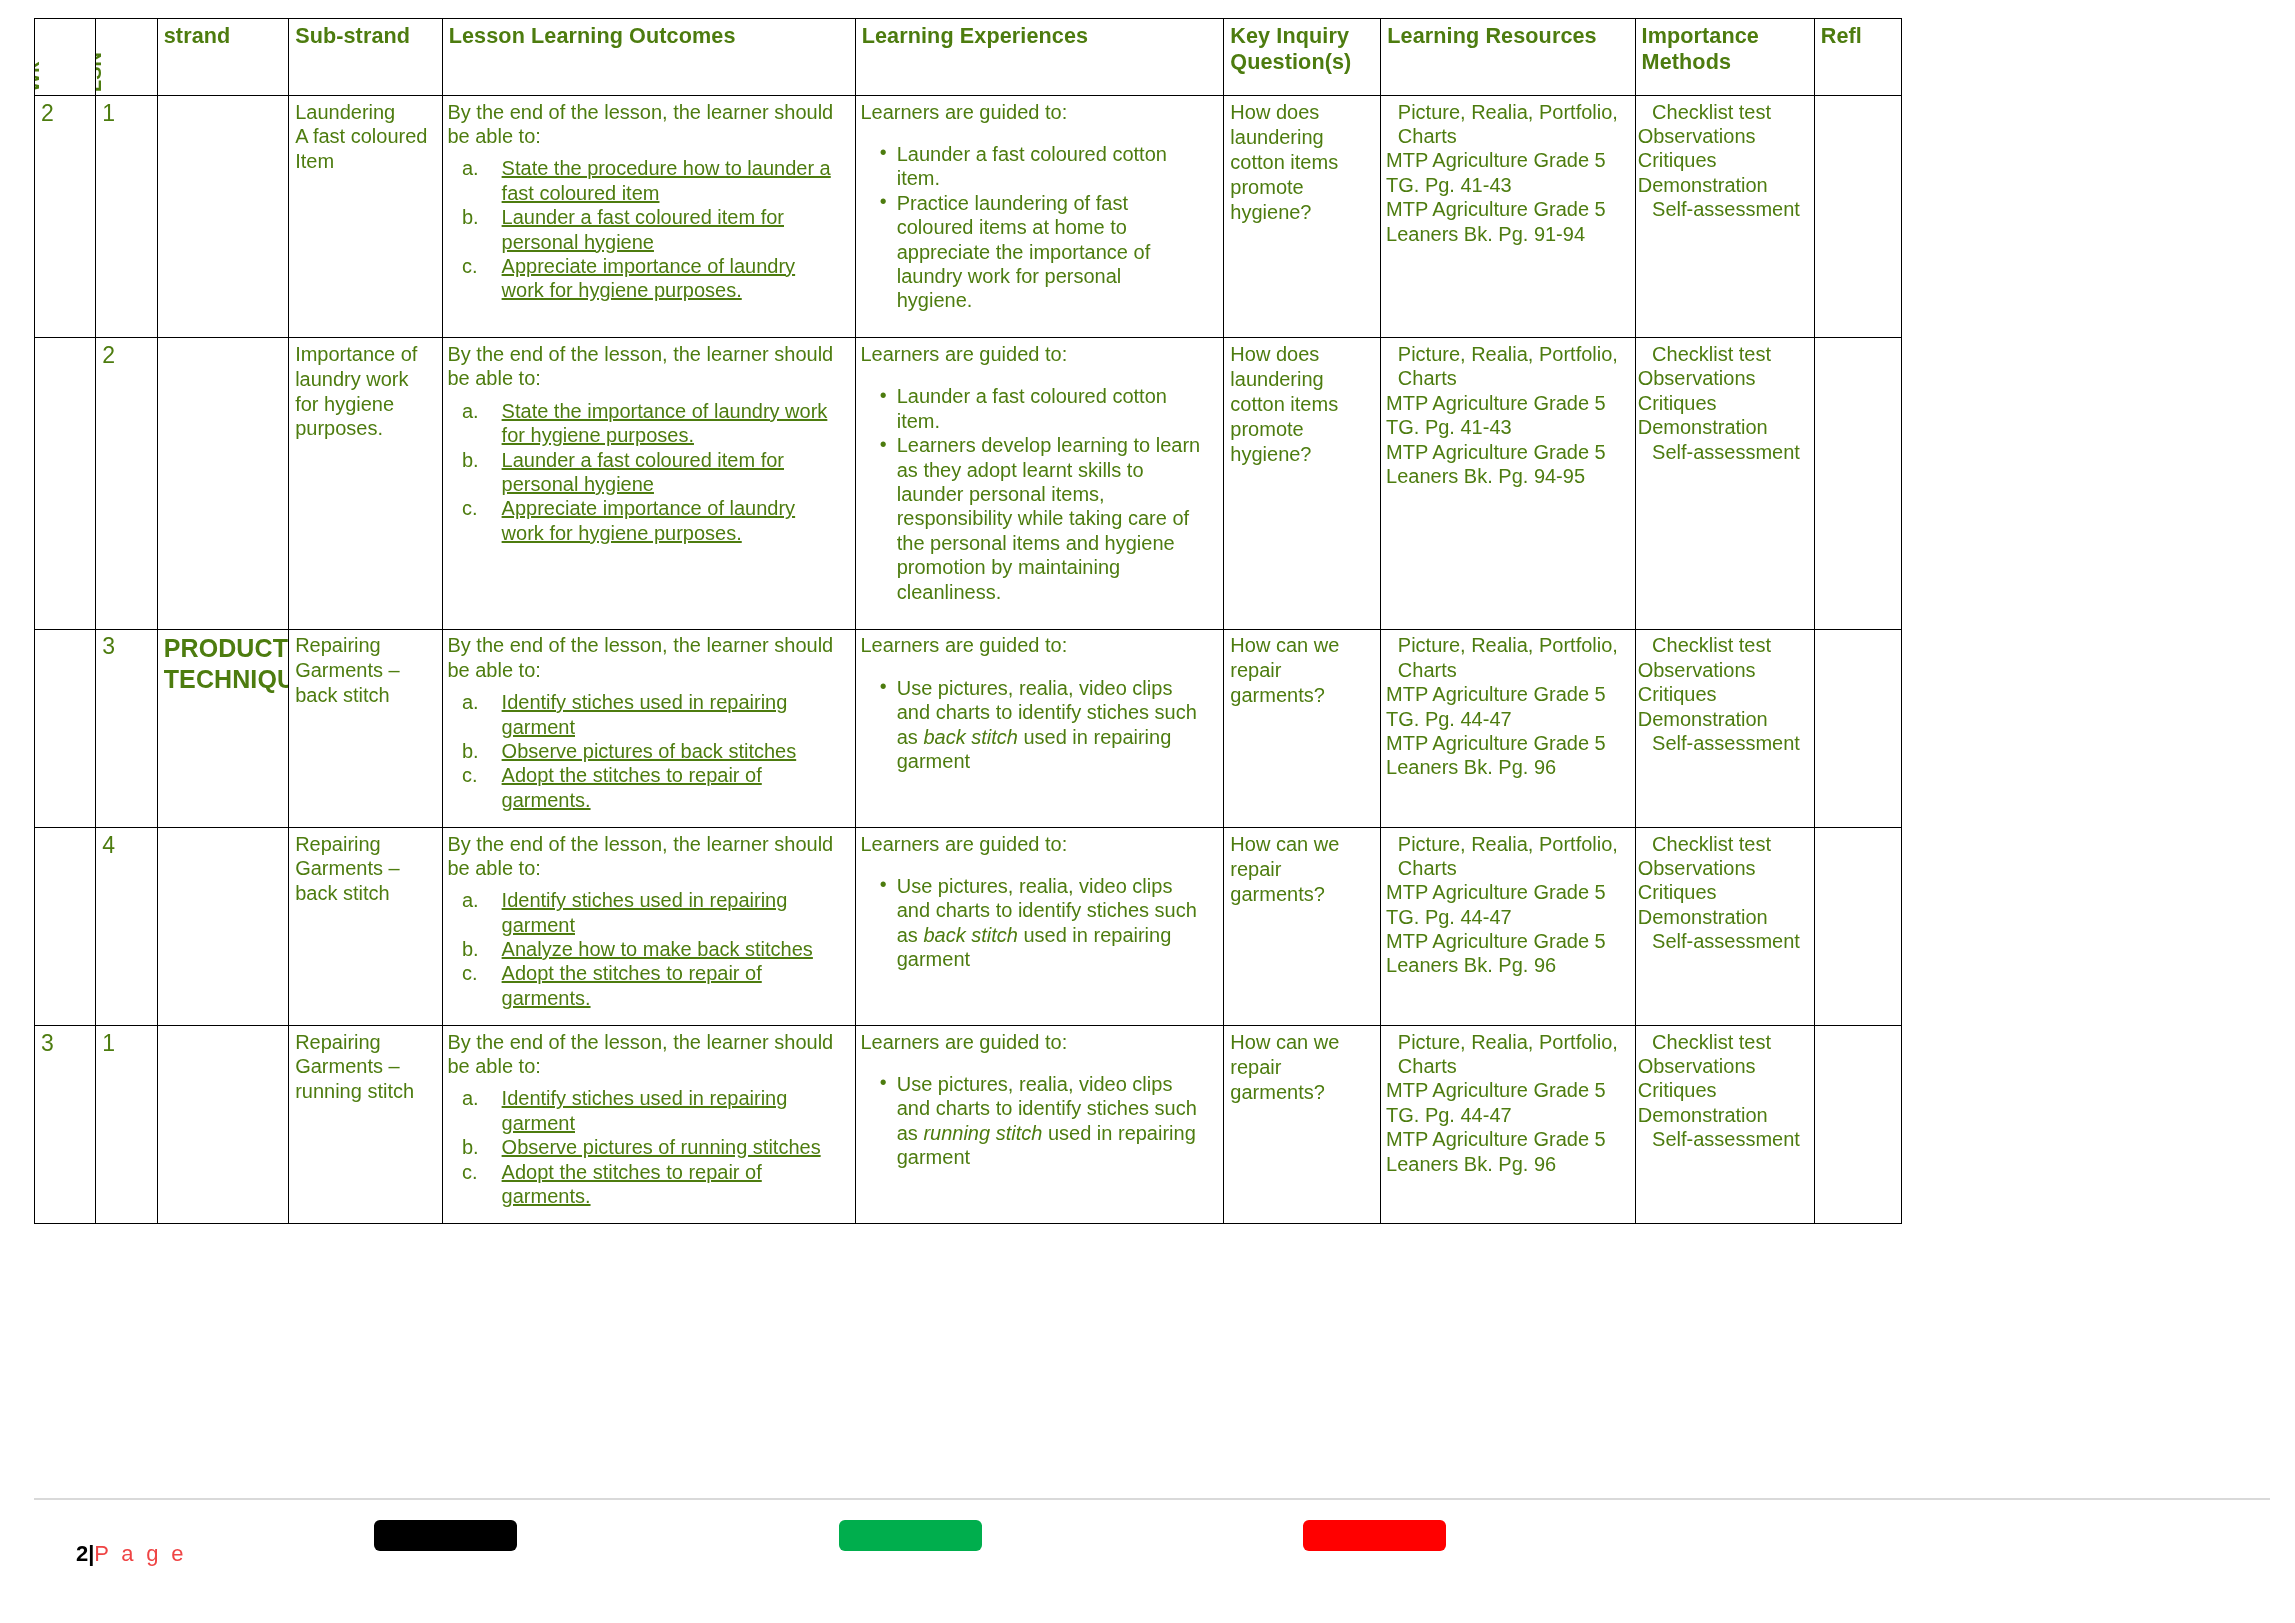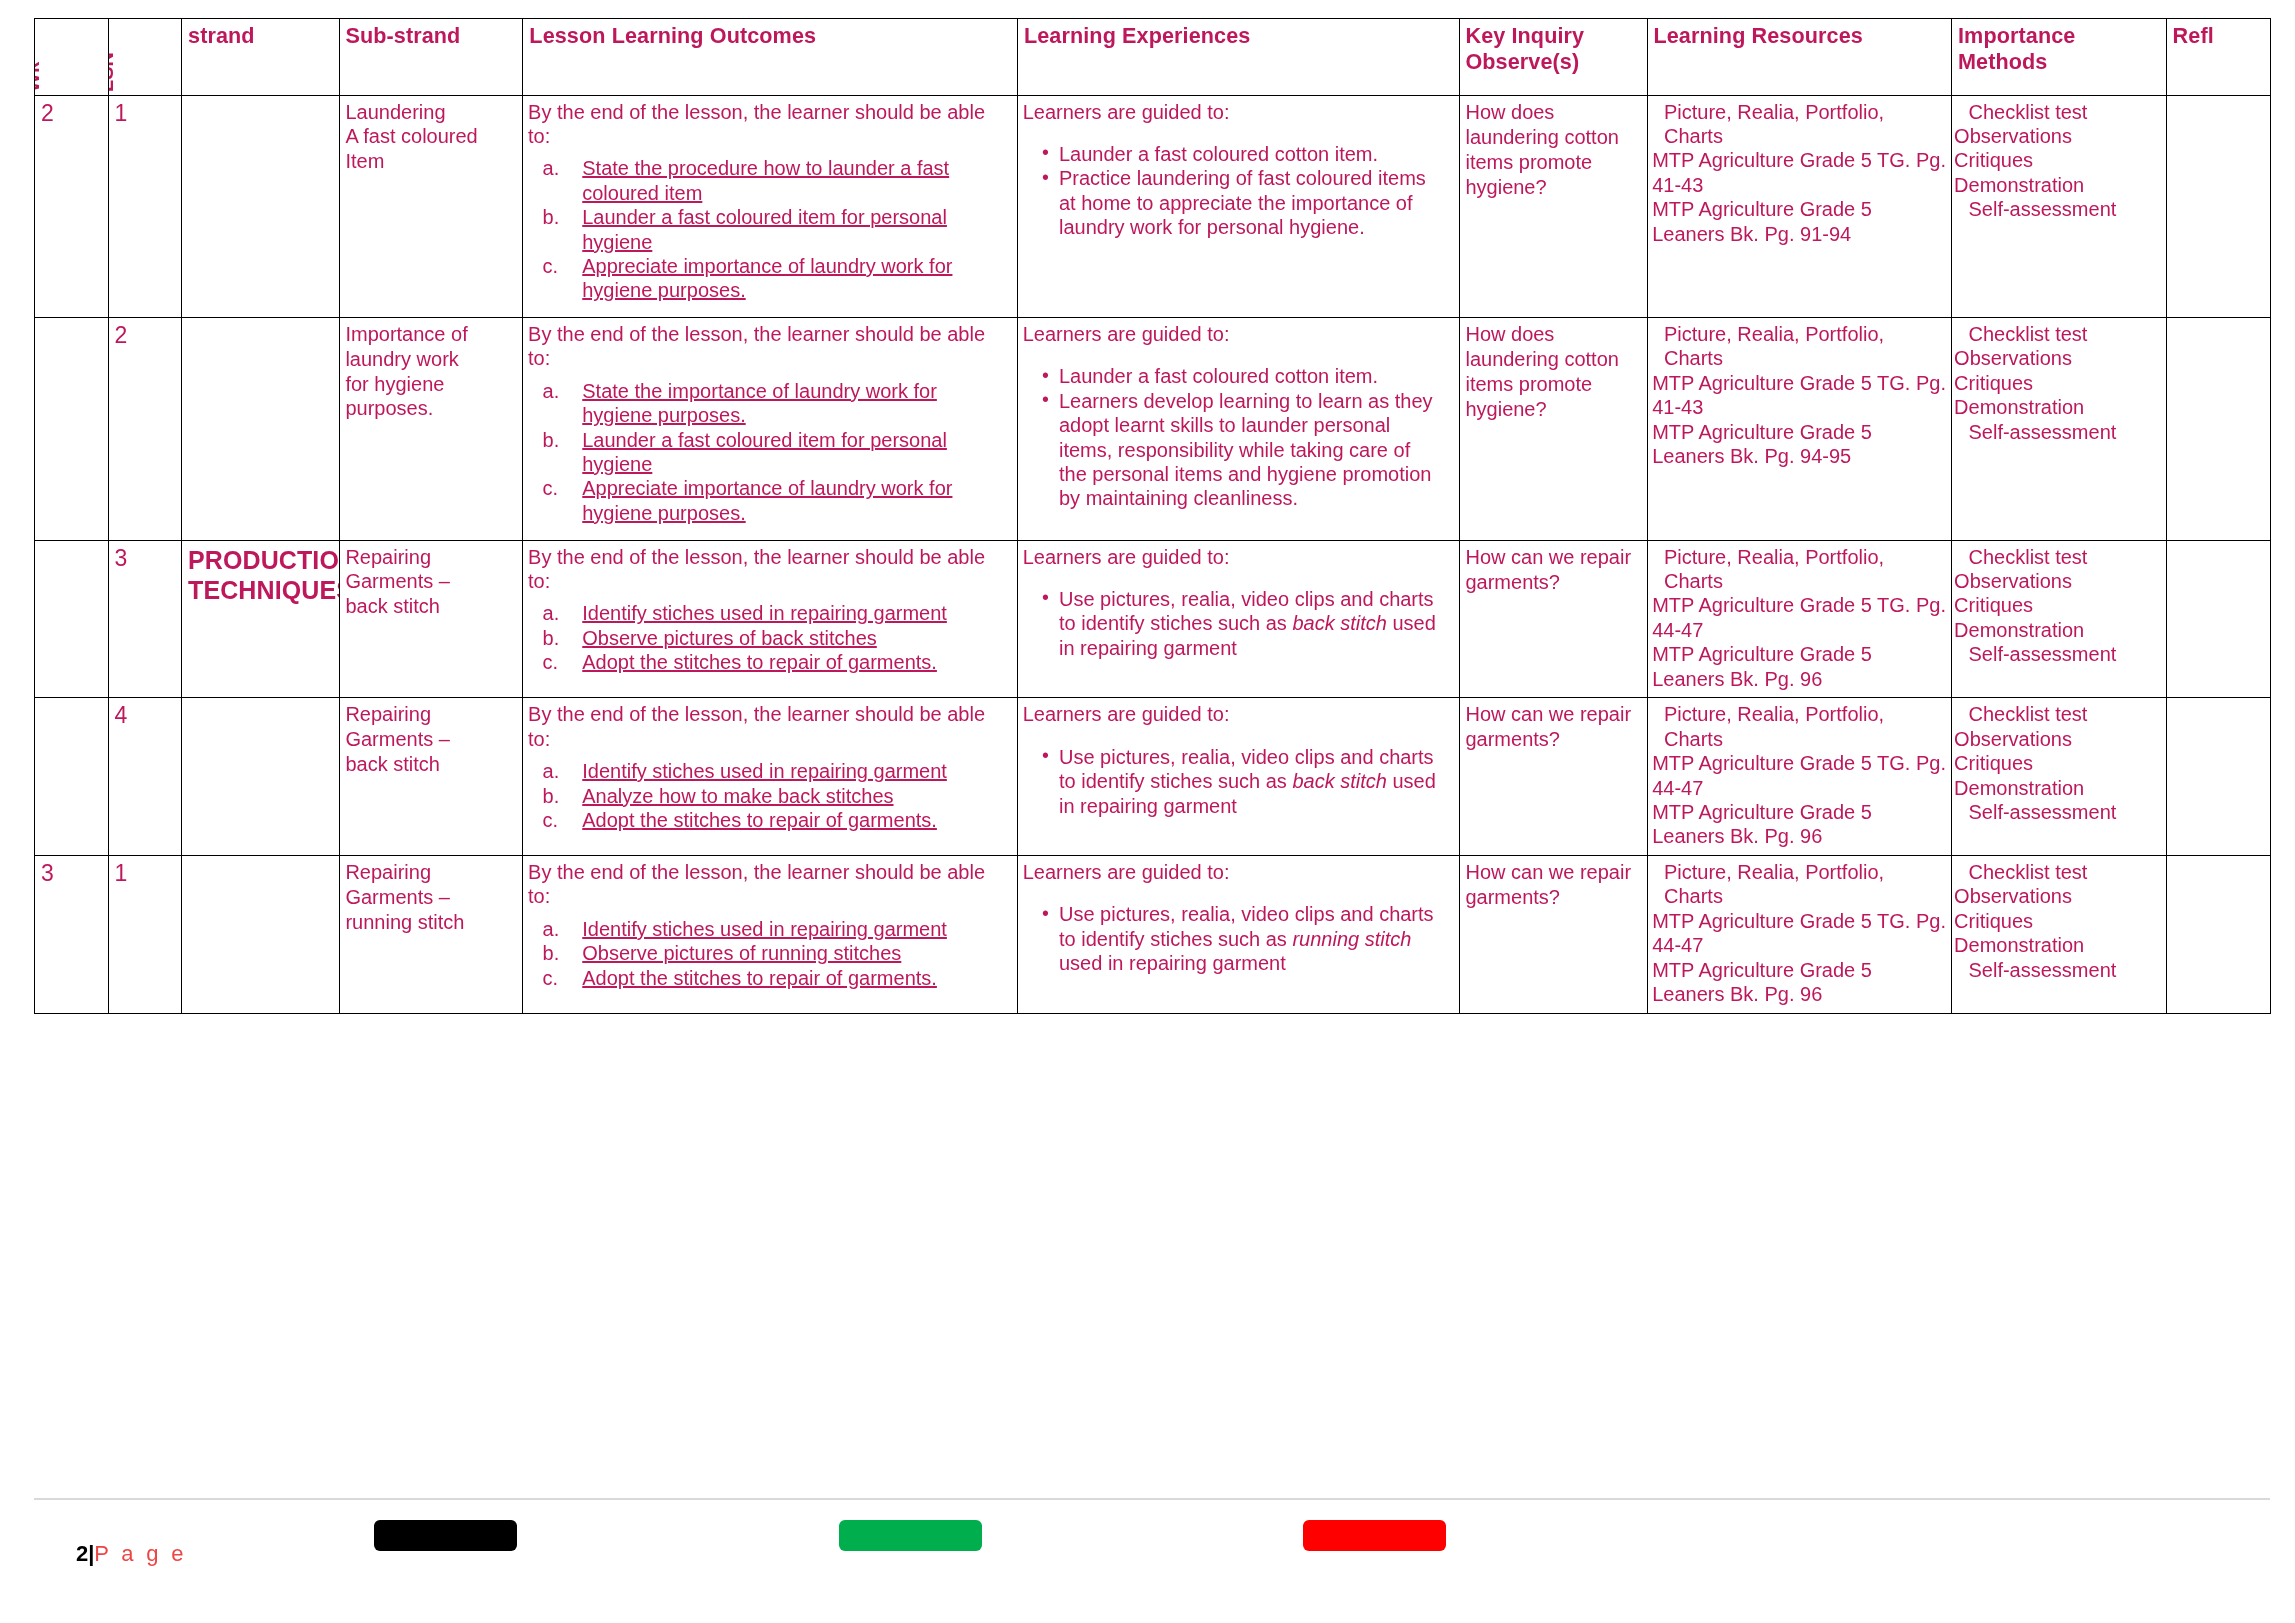--- a/index.html
+++ b/index.html
@@ -17,24 +17,24 @@
     position: relative;
     width: 2295px;
     height: 1623px;
     box-sizing: border-box;
     padding: 18.3px 25px 0 34px;
   }
 
   table.scheme {
     border-collapse: collapse;
     table-layout: fixed;
-    width: 2237px;
+    width: 1868px;
     font-size: 20px;
     line-height: 1.20;
-    color: #be185d;
+    color: #4d7c0f;
   }
   table.scheme td, table.scheme th {
     border: 1.3px solid #000;
     vertical-align: top;
     padding: 3.9px 4.6px 6.5px 5.9px;
     font-weight: normal;
     text-align: left;
     overflow: hidden;
   }
 
@@ -219,21 +219,21 @@
           <div class="hdr-text">Sub-strand</div>
         </td>
         <td class="hdr-tall">
           <div class="hdr-text">Lesson Learning Outcomes</div>
         </td>
         <td class="hdr-tall">
           <div class="hdr-text">Learning Experiences</div>
         </td>
         <td class="hdr-tall">
           <div class="hdr-text">Key Inquiry
-Observe(s)</div>
+Question(s)</div>
         </td>
         <td class="hdr-tall">
           <div class="hdr-text">Learning Resources</div>
         </td>
         <td class="hdr-tall">
           <div class="hdr-text">Importance
 Methods</div>
         </td>
         <td class="hdr-tall">
           <div class="hdr-text">Refl</div>

